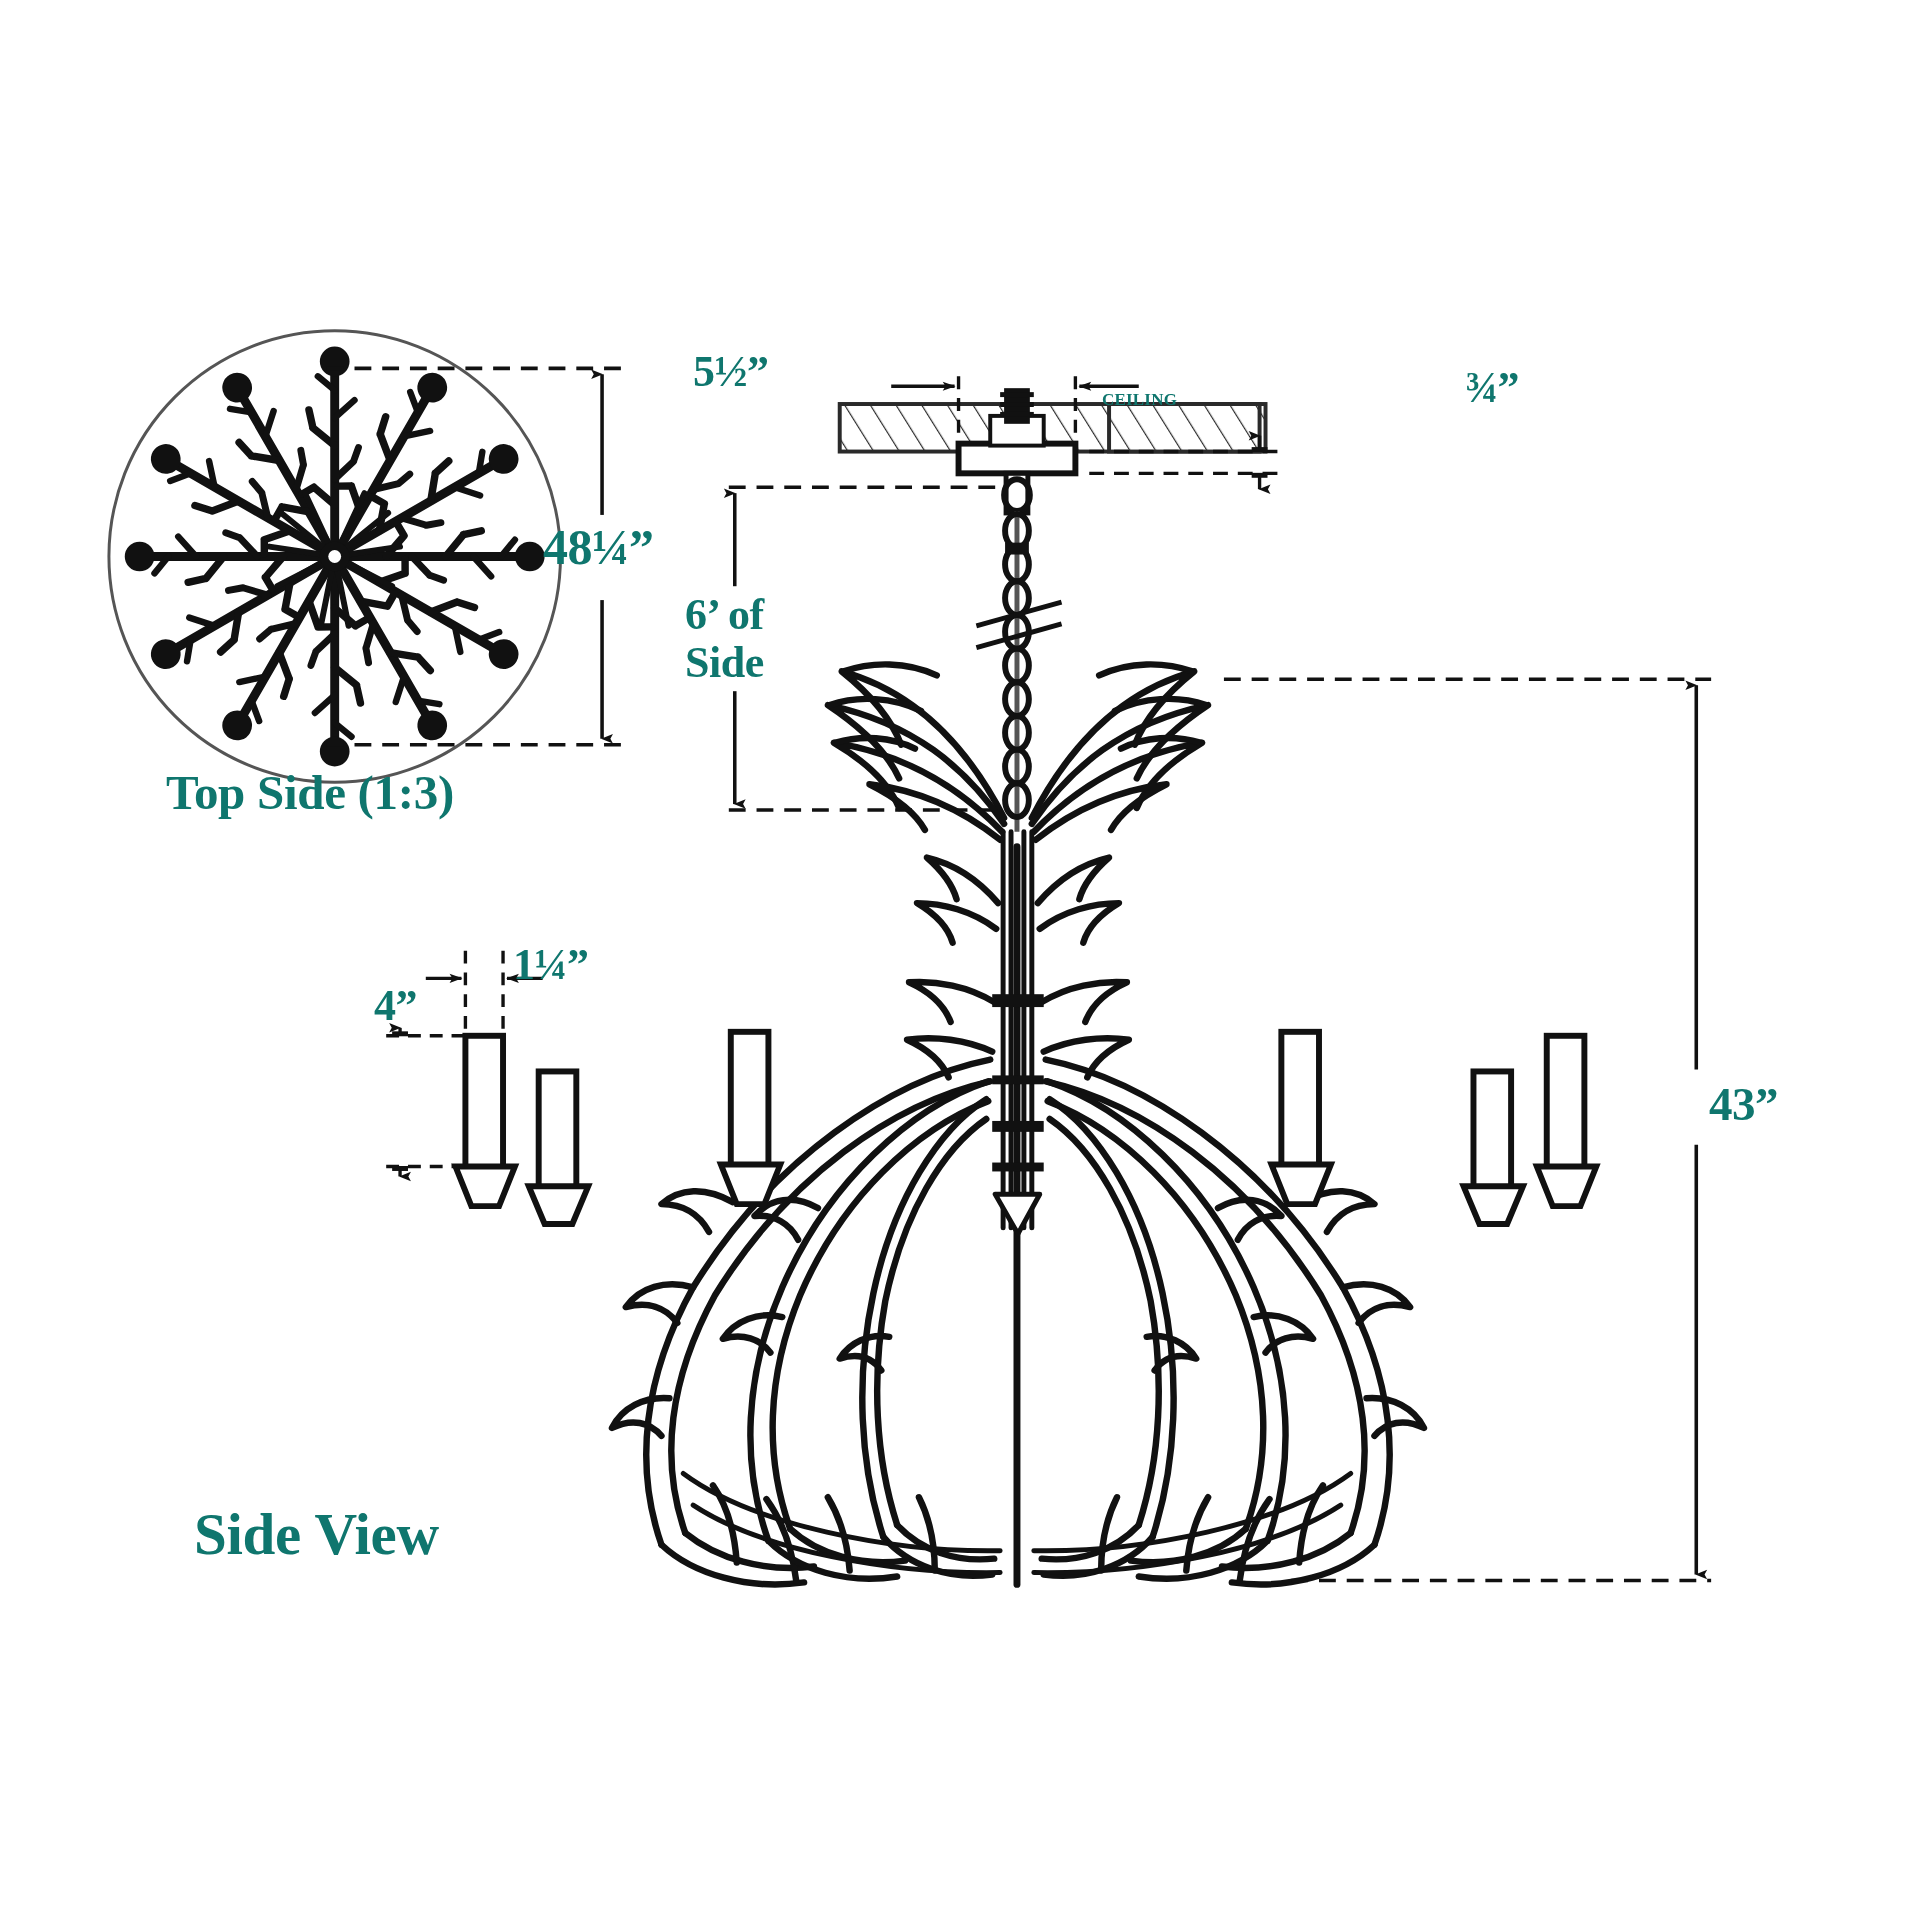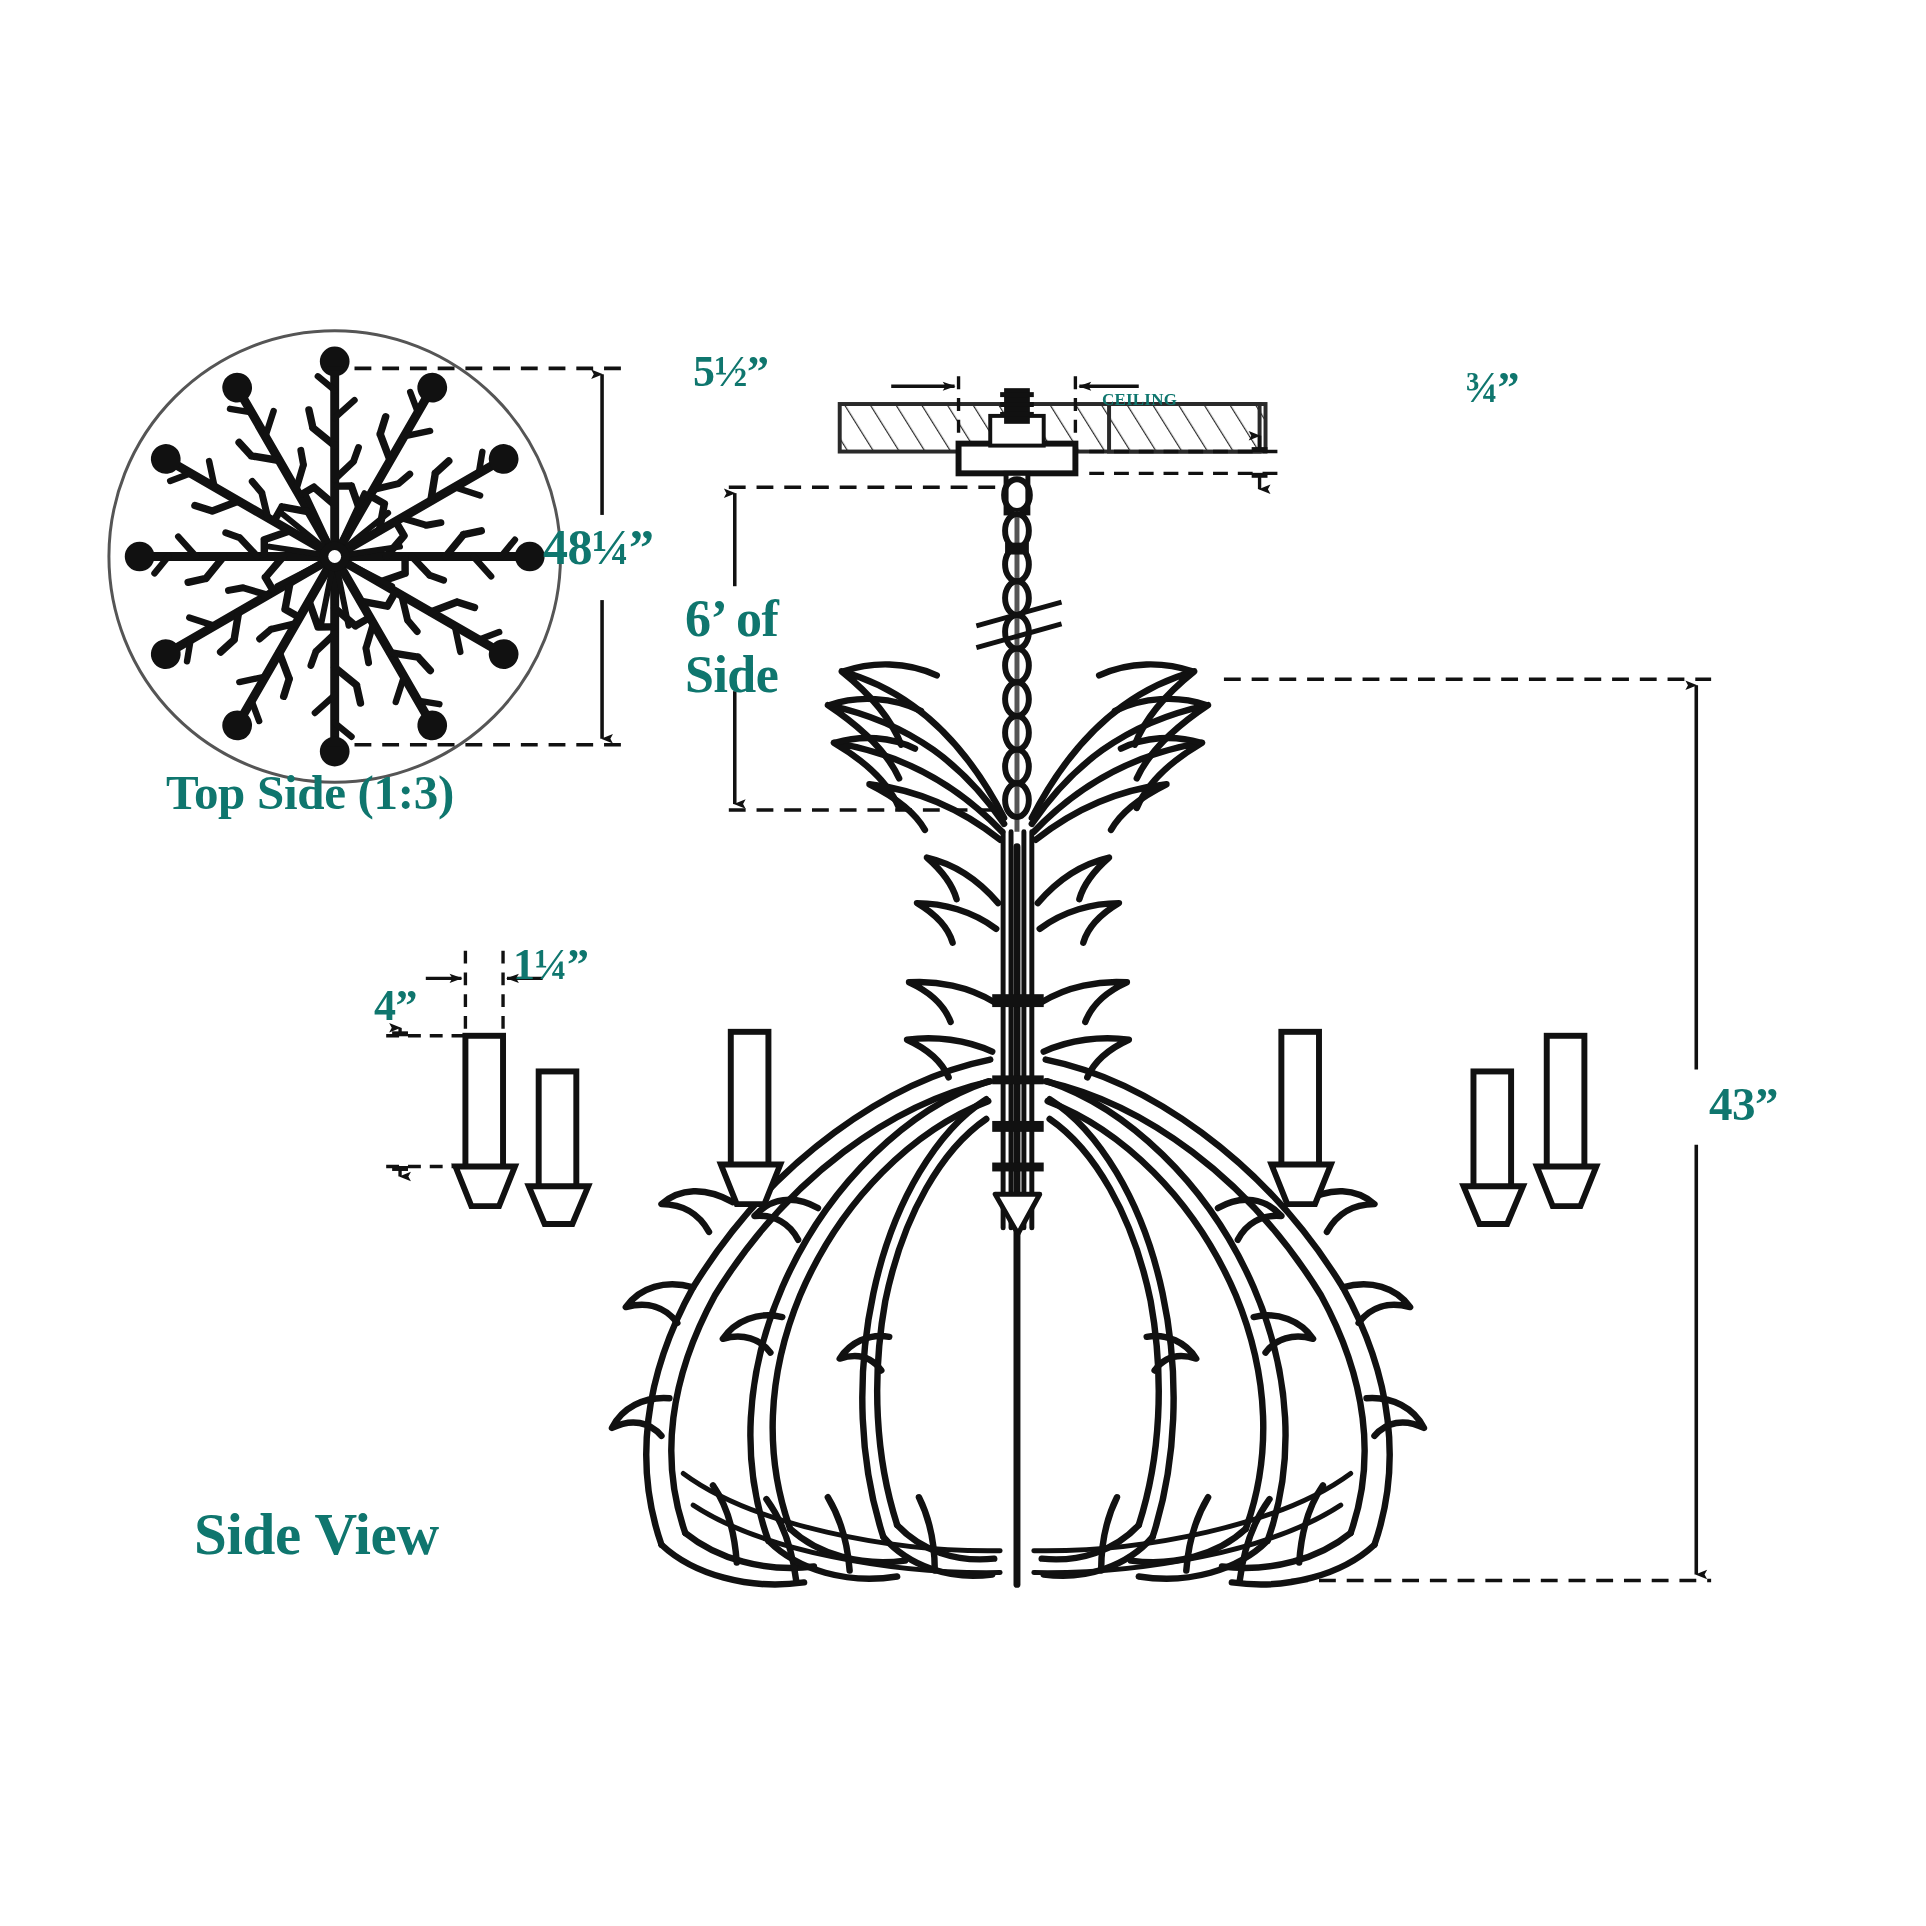--- a/index.html
+++ b/index.html
@@ -17,21 +17,21 @@
     color:#0f766e;
     white-space:pre;
     line-height:1.08;
     letter-spacing:-0.5px;
   }
   .lbl-48{left:543px;top:520px;font-size:50px;}
   .lbl-topview{left:166px;top:767px;font-size:49px;letter-spacing:-0.3px;}
   .lbl-55{left:693px;top:348px;font-size:44px;}
   .lbl-34{left:1465px;top:364px;font-size:44px;}
   .lbl-ceiling{left:1102px;top:391px;font-size:17px;letter-spacing:0.2px;}
-  .lbl-chain{left:685px;top:591px;font-size:52px;text-align:right;}
+  .lbl-chain{left:685px;top:591px;font-size:44px;text-align:left;}
   .lbl-125{left:513px;top:941px;font-size:44px;}
   .lbl-4{left:374px;top:982px;font-size:44px;}
   .lbl-37{left:1709px;top:1079px;font-size:47px;}
   .lbl-sideview{left:194px;top:1503px;font-size:59px;letter-spacing:-0.3px;}
 </style>
 </head>
 <body>
 
 <div id="sheet">
 

